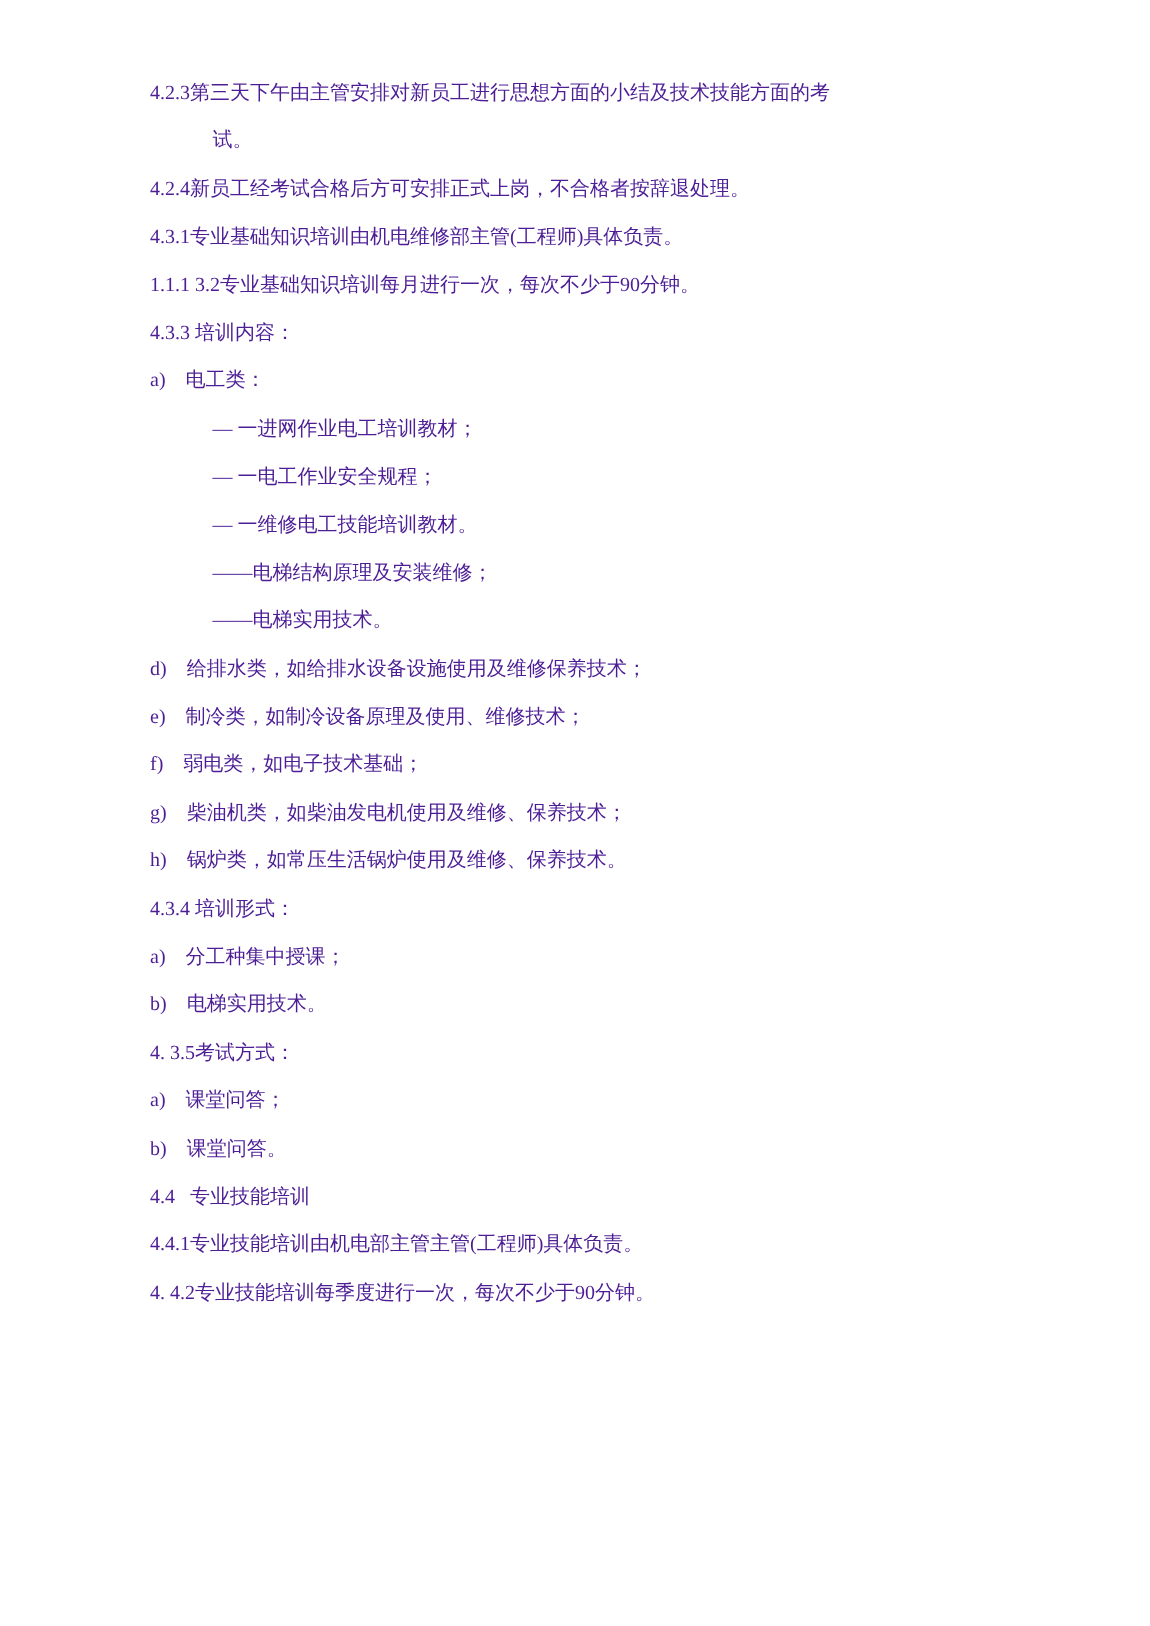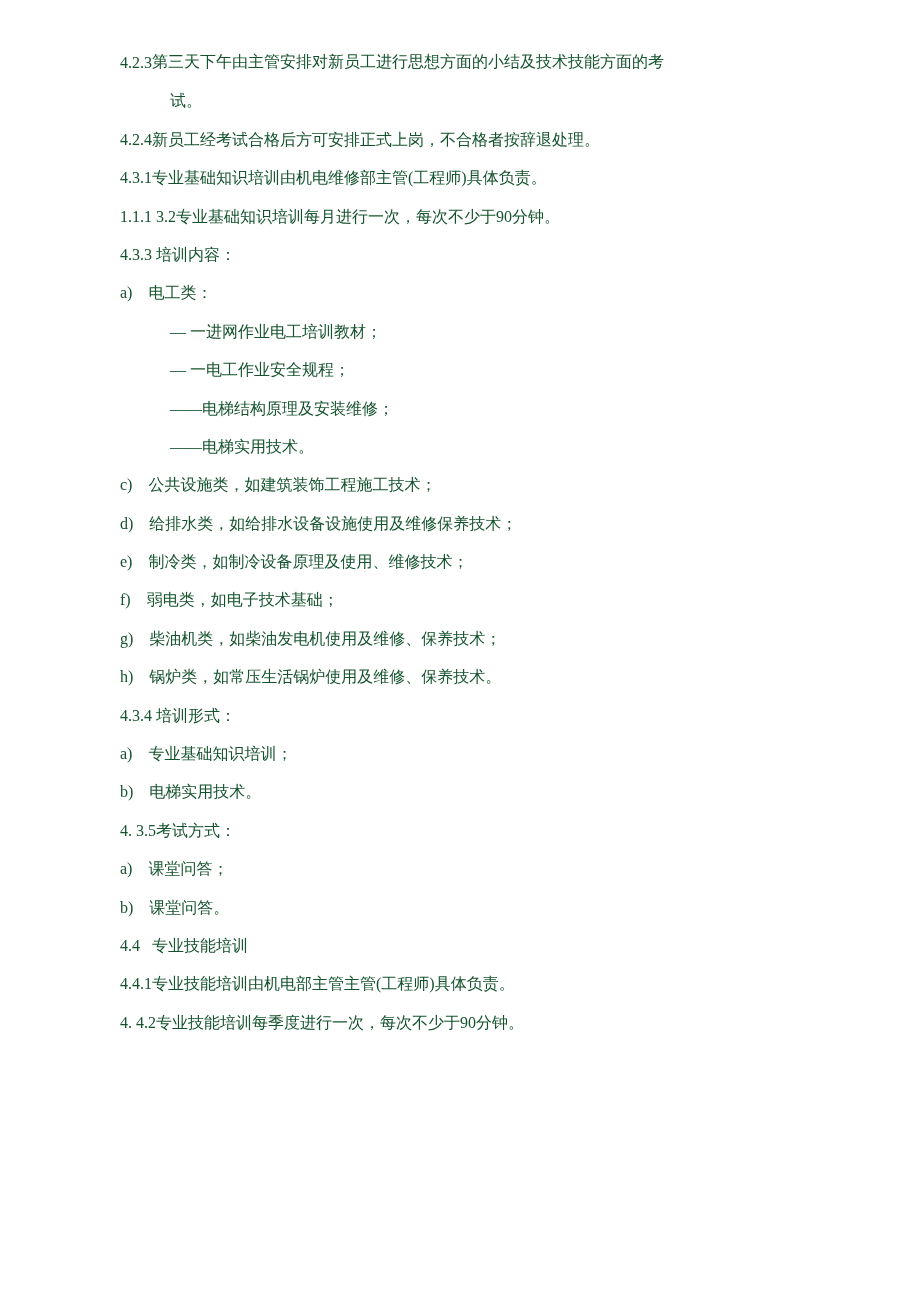--- a/index.html
+++ b/index.html
@@ -3,23 +3,23 @@
   <meta charset="utf-8">
   <style>
     body {
       margin: 0;
       padding: 0;
       background: #ffffff;
       font-family: "SimSun", "宋体", serif;
       width: 920px;
     }
     .page {
-      padding: 44px 120px 80px 120px;
+      padding: 56px 120px 80px 120px;
       font-size: 16px;
-      color: #14532d;
+      color: #4c1d95;
       line-height: 2.4;
     }
     .line {
       white-space: pre;
     }
     .indent-1 {
       padding-left: 50px;
     }
     .hanging {
       display: flex;
@@ -44,33 +44,33 @@
   <div class="line indent-1">试。</div>
 
   <div class="line">4.2.4新员工经考试合格后方可安排正式上岗，不合格者按辞退处理。</div>
   <div class="line">4.3.1专业基础知识培训由机电维修部主管(工程师)具体负责。</div>
   <div class="line">1.1.1 3.2专业基础知识培训每月进行一次，每次不少于90分钟。</div>
   <div class="line">4.3.3 培训内容：</div>
 
   <div class="line">a)    电工类：</div>
   <div class="line indent-1">— 一进网作业电工培训教材；</div>
   <div class="line indent-1">— 一电工作业安全规程；</div>
+  <div class="line indent-1">— 一维修电工技能培训教材。</div>
 
   <div class="line indent-1">——电梯结构原理及安装维修；</div>
   <div class="line indent-1">——电梯实用技术。</div>
 
-  <div class="line">c)    公共设施类，如建筑装饰工程施工技术；</div>
   <div class="line">d)    给排水类，如给排水设备设施使用及维修保养技术；</div>
   <div class="line">e)    制冷类，如制冷设备原理及使用、维修技术；</div>
   <div class="line">f)    弱电类，如电子技术基础；</div>
   <div class="line">g)    柴油机类，如柴油发电机使用及维修、保养技术；</div>
   <div class="line">h)    锅炉类，如常压生活锅炉使用及维修、保养技术。</div>
 
   <div class="line">4.3.4 培训形式：</div>
-  <div class="line">a)    专业基础知识培训；</div>
+  <div class="line">a)    分工种集中授课；</div>
   <div class="line">b)    电梯实用技术。</div>
 
   <div class="line">4. 3.5考试方式：</div>
   <div class="line">a)    课堂问答；</div>
   <div class="line">b)    课堂问答。</div>
 
   <div class="line">4.4   专业技能培训</div>
   <div class="line">4.4.1专业技能培训由机电部主管主管(工程师)具体负责。</div>
   <div class="line">4. 4.2专业技能培训每季度进行一次，每次不少于90分钟。</div>
 

